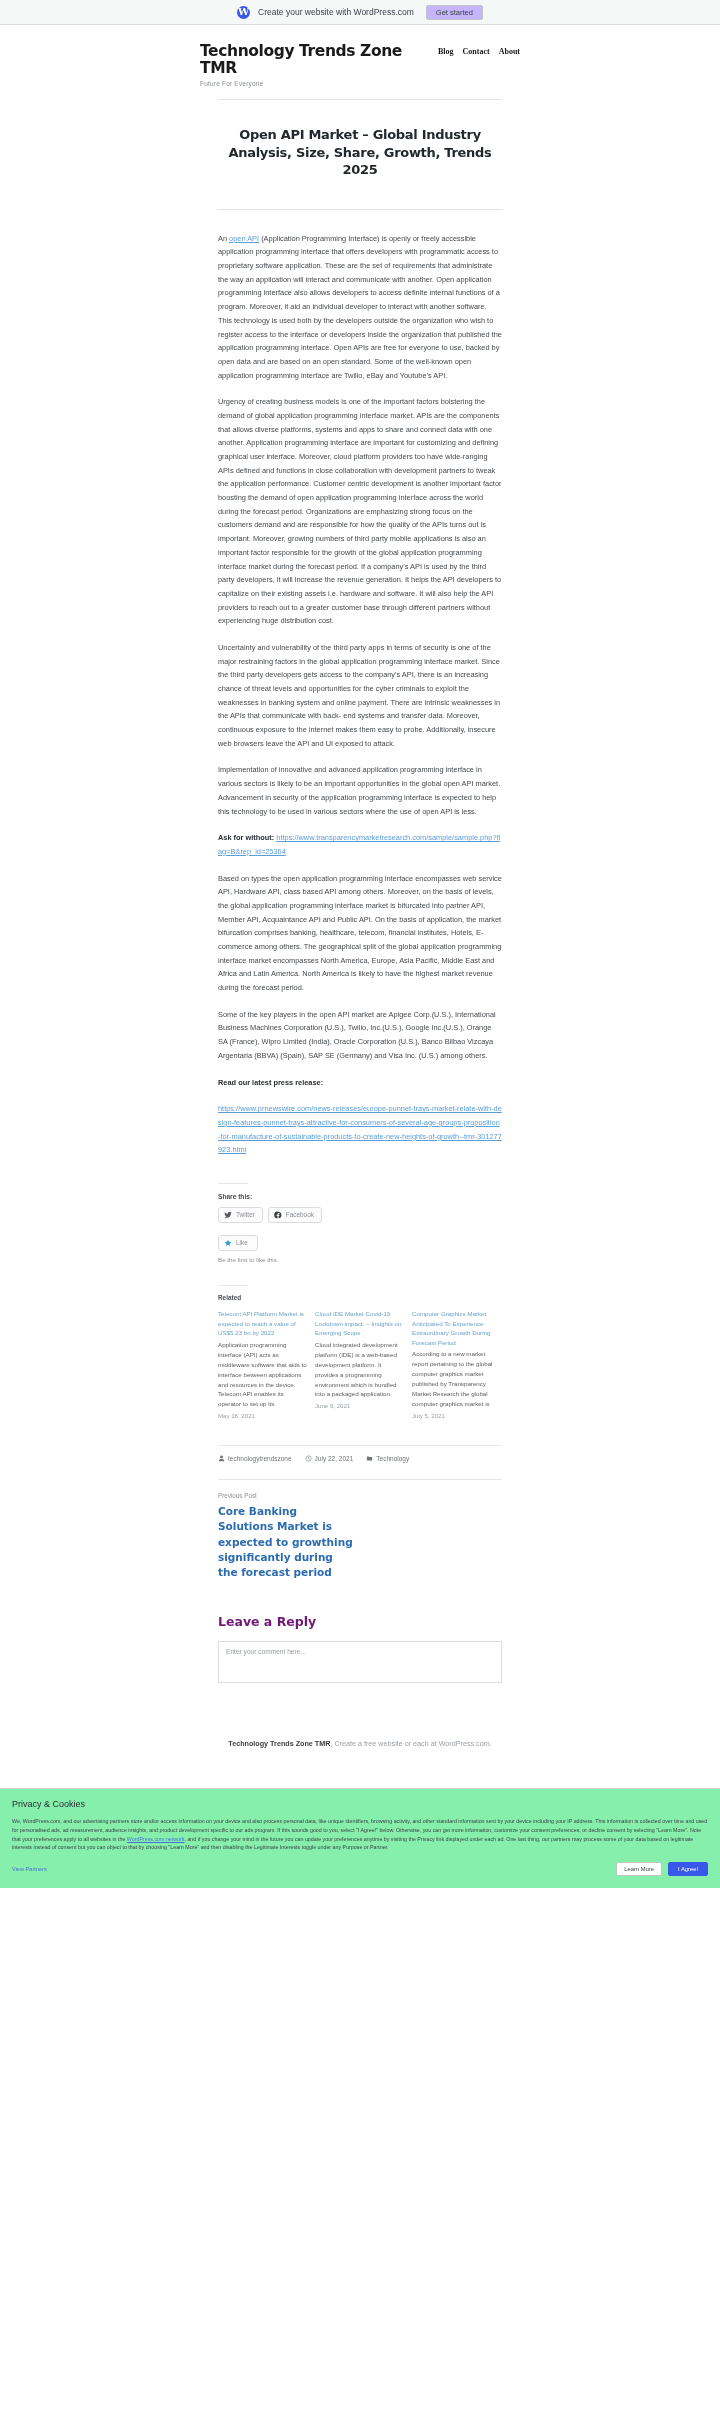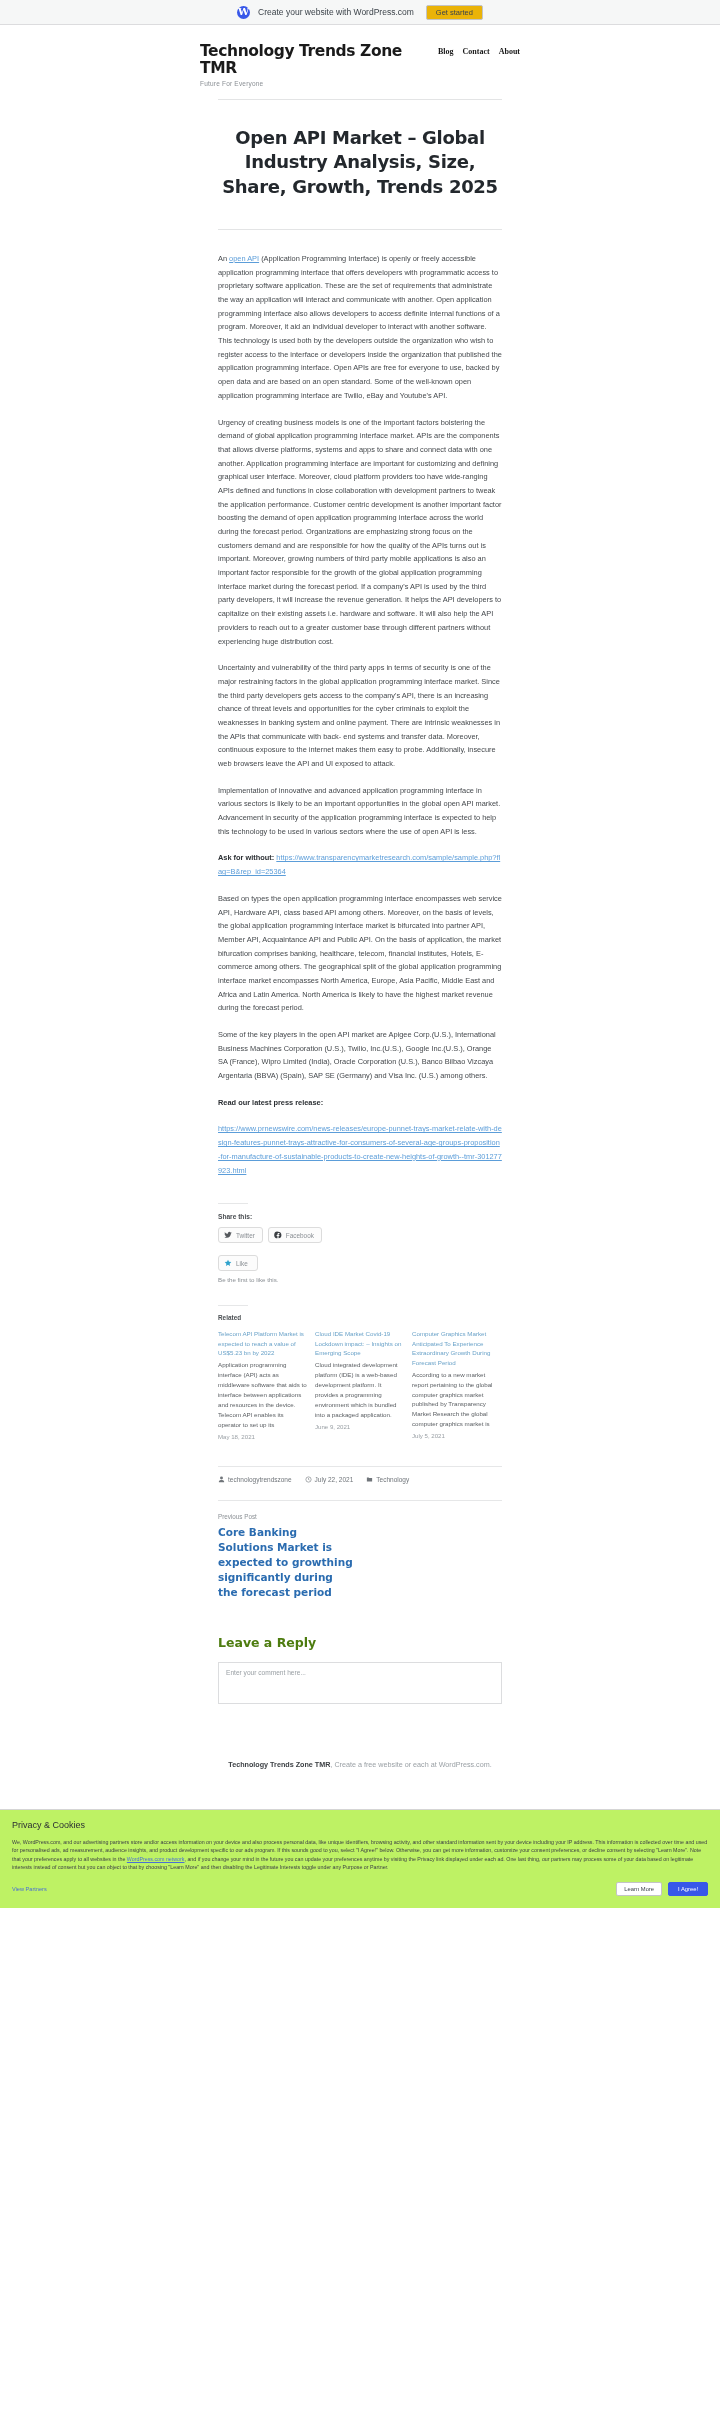--- a/index.html
+++ b/index.html
@@ -26,21 +26,21 @@
   }
   .wp-logo {
     width: 13px; height: 13px; border-radius: 50%;
     background: #3858e9; color: #fff;
     display:flex; align-items:center; justify-content:center;
     font-family: "DejaVu Serif", serif;
     font-size: 10px; font-weight: 700; line-height:1;
   }
   .wp-getstarted {
     border: 1px solid #c3c4c7;
-    background: #eab308;
+    background: #c4b5fd;
     border-radius: 2px;
     padding: 2px 9px;
     font-size: 7.5px;
     color: #3c434a;
     margin-left: 4px;
   }
 
   
   .site-header {
     padding: 18px 0 12px 0;
@@ -78,21 +78,21 @@
     margin: 0 auto;
     border-top: 1px solid #e3e4e5;
   }
 
   
   .article { width: 284px; margin: 0 auto; }
 
   .entry-title {
     font-family: "DejaVu Sans", sans-serif;
     font-weight: 700;
-    font-size: 18px;
+    font-size: 13px;
     line-height: 1.35;
     color: #23282d;
     text-align: center;
     margin: 26px 0 16px 0;
     letter-spacing: -0.3px;
   }
 
   .title-rule {
     border-top: 1px solid #e3e4e5;
     margin: 30px 0 22px 0;
@@ -166,21 +166,21 @@
   .nav-link {
     font-family: "DejaVu Sans", sans-serif;
     font-size: 10.5px; font-weight: 700; line-height: 1.45;
     color: #2b6cb0; text-decoration: none; display: block;
   }
 
   
   .reply-wrap { margin-top: 34px; }
   .reply-head {
     font-family: "DejaVu Sans", sans-serif;
-    font-size: 12.5px; font-weight: 700; color: #4d7c0f; margin-bottom: 12px;
+    font-size: 12.5px; font-weight: 700; color: #701a75; margin-bottom: 12px;
   }
   .reply-box {
     border: 1px solid #dcdddf;
     height: 42px;
     padding: 6px 7px;
     font-size: 6.6px;
     color: #9aa0a5;
     background: #fff;
   }
 
@@ -190,21 +190,21 @@
     padding: 16px 0 40px 0;
     text-align: center;
     font-size: 7.2px;
     color: #9aa0a5;
   }
   .site-footer .fname { font-weight: 700; color: #3d4145; }
 
   
   .cookie-banner {
     border-top: 1px solid #d5d5d5;
-    background: #bef264;
+    background: #86efac;
     padding: 10px 12px 12px 12px;
     position: relative;
   }
   .cookie-title { font-size: 9px; color: #2b2f33; margin-bottom: 8px; }
   .cookie-body { font-size: 5.3px; line-height: 1.62; color: #3d4145; }
   .cookie-body a { color: #4a6fd4; text-decoration: underline; }
   .cookie-actions {
     display: flex; align-items: center; justify-content: space-between;
     margin-top: 10px;
   }

